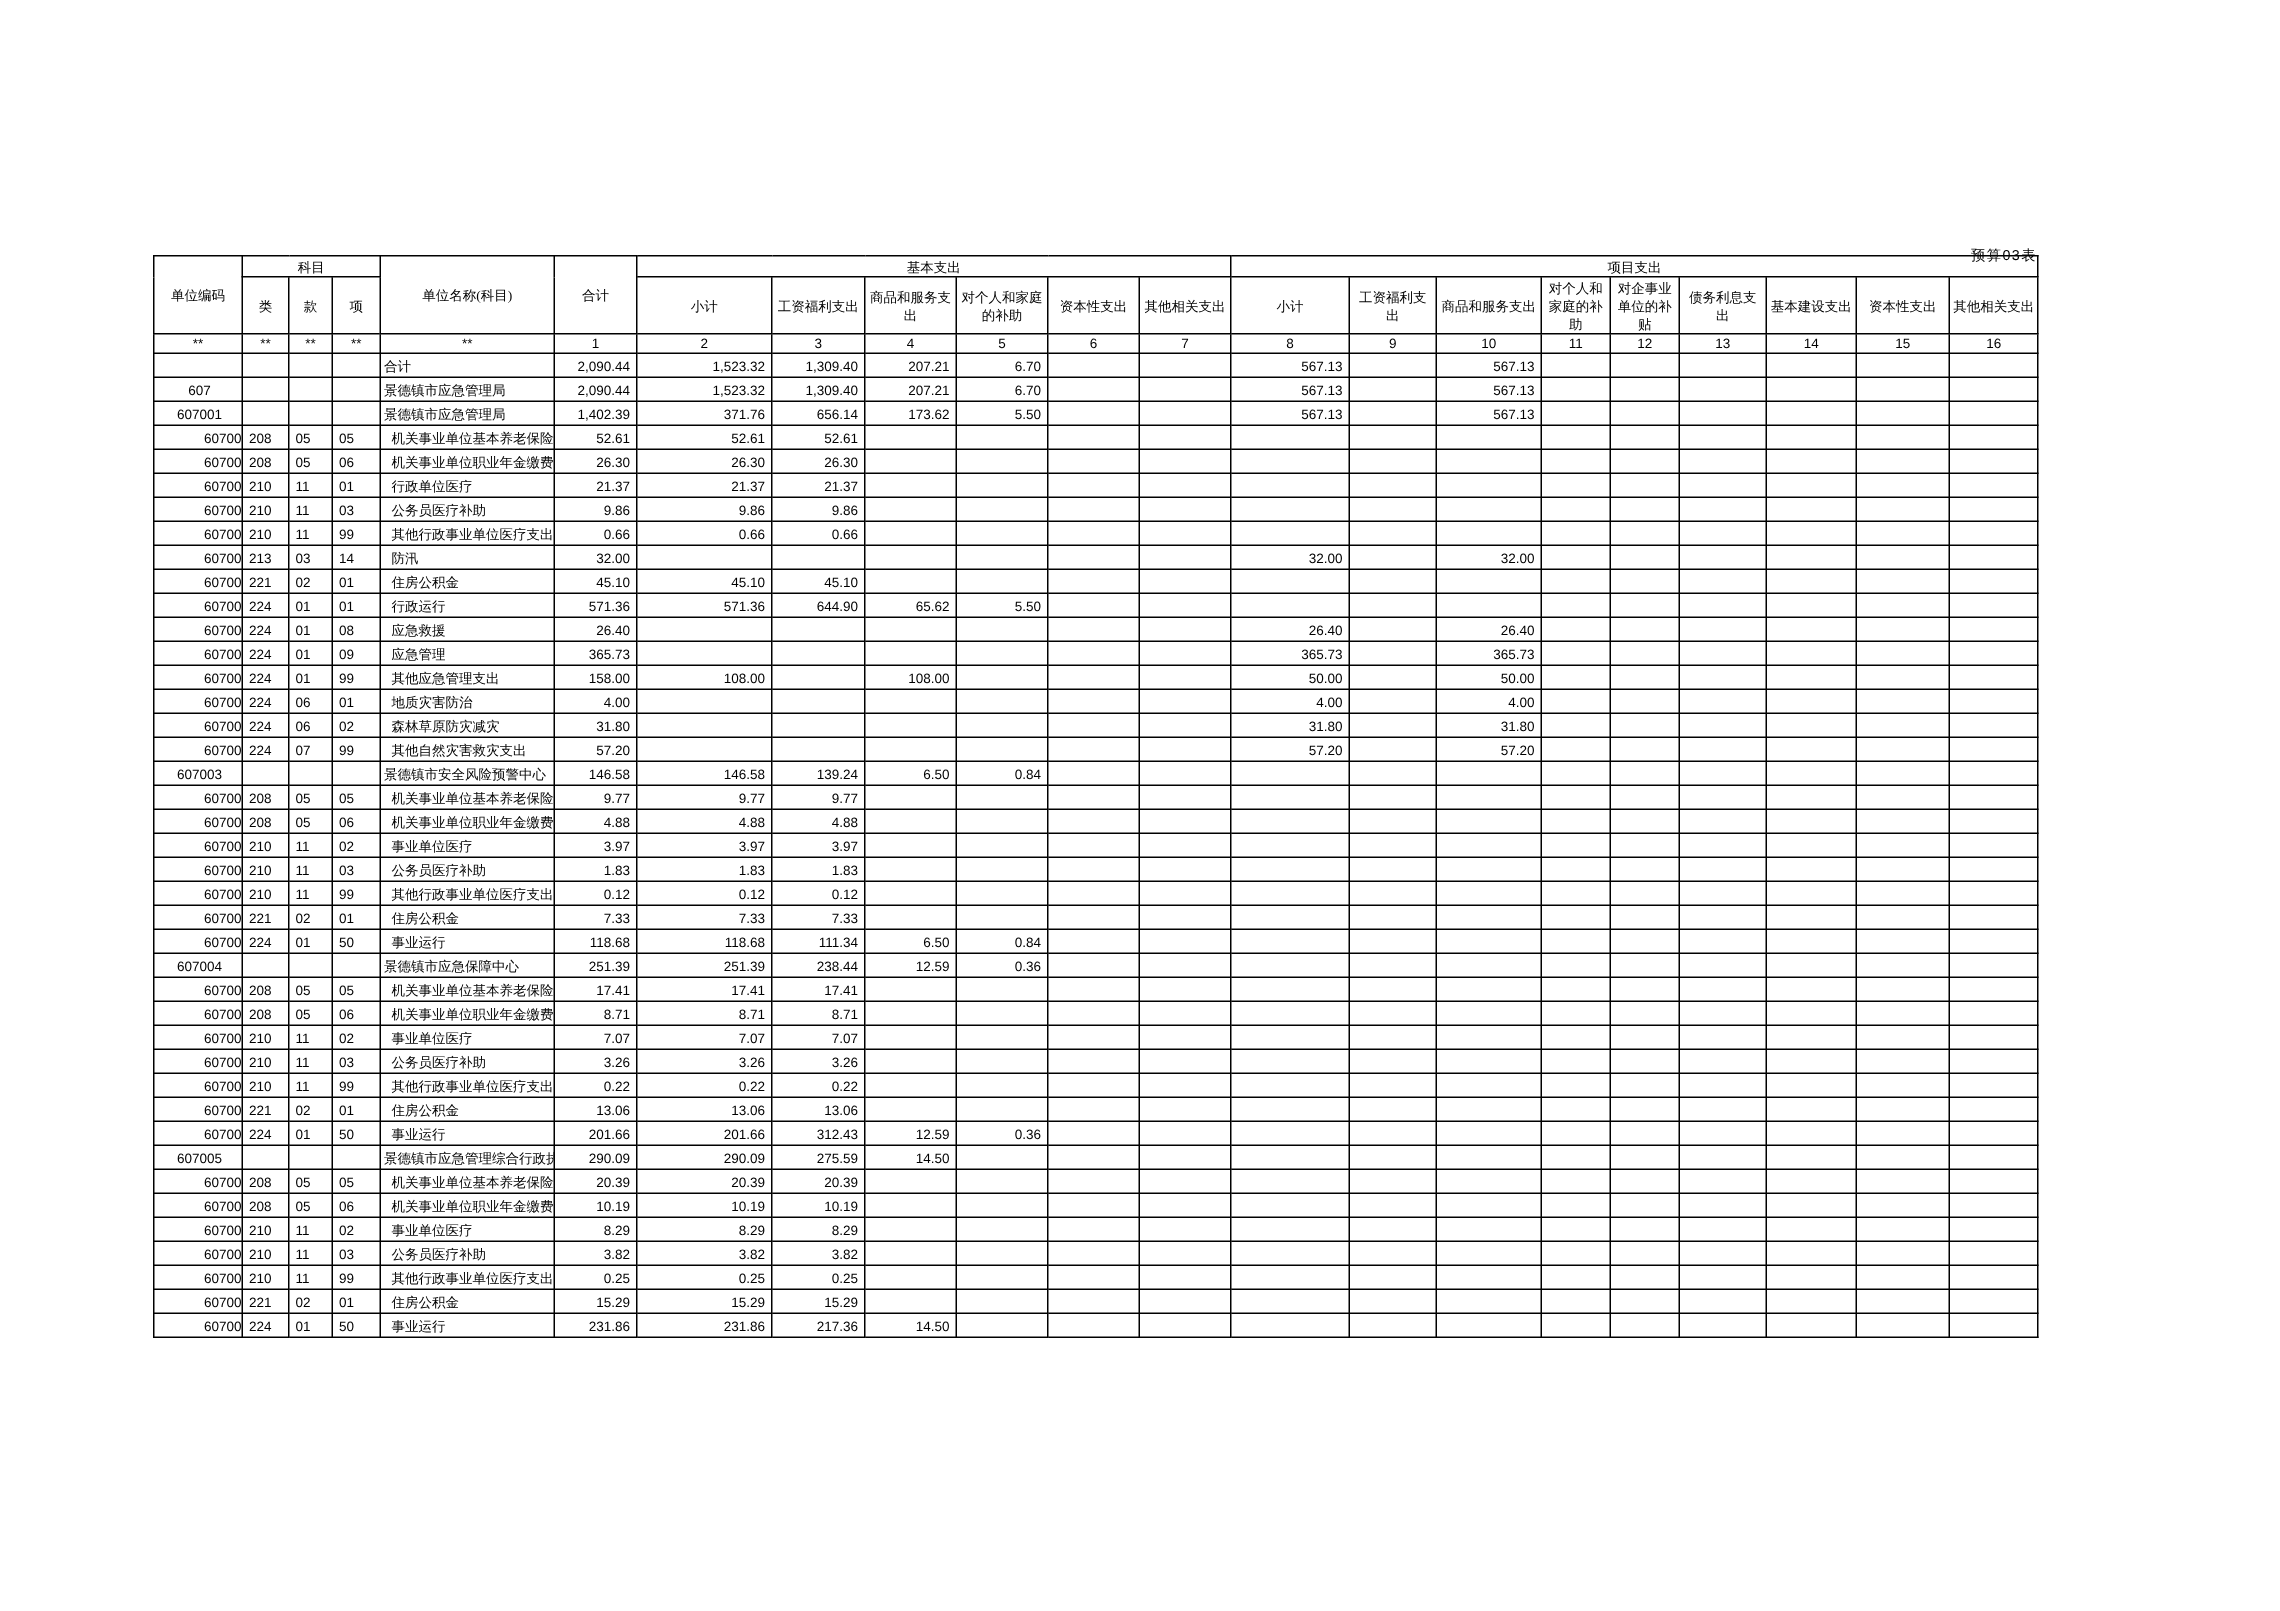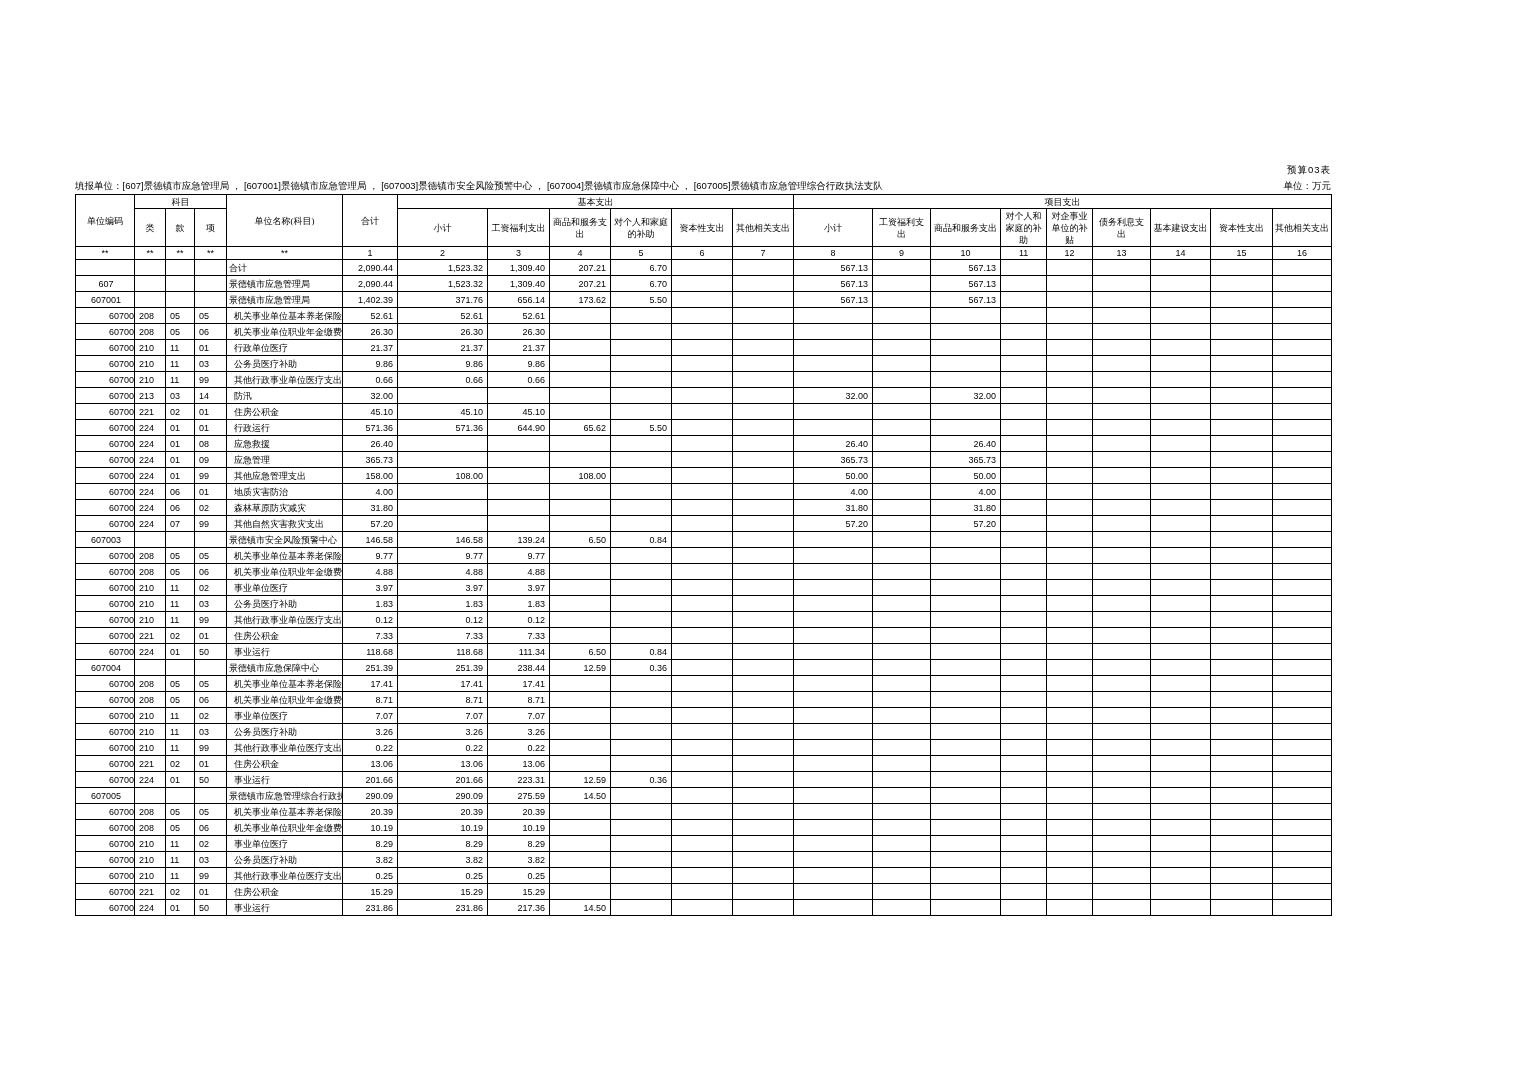--- a/index.html
+++ b/index.html
@@ -1,21 +1,21 @@
 <!DOCTYPE html>
 <html><head>
 <meta charset="utf-8">
 <style>
   html,body{margin:0;padding:0;background:#fff;}
   body{
     width:1520px;height:1074px;overflow:hidden;color:#000;
     font-family:"Liberation Sans","DejaVu Sans",sans-serif;
     position:relative;
   }
-  .container{width:1256px;margin-left:75px;position:relative;padding-top:170px;}
+  .container{width:1256px;margin-left:102px;position:relative;padding-top:170px;}
   .page-title{
     margin:0;text-align:center;font-size:15px;font-weight:bold;letter-spacing:5px;
   }
   .sheet-tag{
     position:absolute;top:164px;right:0;font-size:9.5px;letter-spacing:1px;
   }
   .meta{
     display:flex;justify-content:space-between;align-items:flex-end;
     font-size:9.5px;margin-top:10px;margin-bottom:1px;white-space:nowrap;
   }
@@ -42,24 +42,20 @@
   td.sub{text-align:left;padding-left:4px;}
   td.name{text-align:left;padding-left:7px;}
   tr.bold{font-weight:bold;}
   tr.bold td.name{padding-left:2px;}
 </style>
 </head>
 <body>
 
 <div class="container">
   <div class="sheet-tag">预算03表</div>
-  <div class="meta">
-    <span>填报单位：[607]景德镇市应急管理局 ， [607001]景德镇市应急管理局 ， [607003]景德镇市安全风险预警中心 ， [607004]景德镇市应急保障中心 ， [607005]景德镇市应急管理综合行政执法支队</span>
-    <span class="unit-note">单位：万元</span>
-  </div>
 
   <table>
     <colgroup id="cols">
         <col style="width: 59px;">
         <col style="width: 31px;">
         <col style="width: 29px;">
         <col style="width: 32px;">
         <col style="width: 116px;">
         <col style="width: 55px;">
         <col style="width: 90px;">
@@ -869,21 +865,21 @@
           <td class="num"></td>
         </tr>
         <tr>
           <td class="det-code">60700</td>
           <td class="sub">224</td>
           <td class="sub">01</td>
           <td class="sub">50</td>
           <td class="name">事业运行</td>
           <td class="num">201.66</td>
           <td class="num">201.66</td>
-          <td class="num">223.31</td>
+          <td class="num">312.43</td>
           <td class="num">12.59</td>
           <td class="num">0.36</td>
           <td class="num"></td>
           <td class="num"></td>
           <td class="num"></td>
           <td class="num"></td>
           <td class="num"></td>
           <td class="num"></td>
           <td class="num"></td>
           <td class="num"></td>

